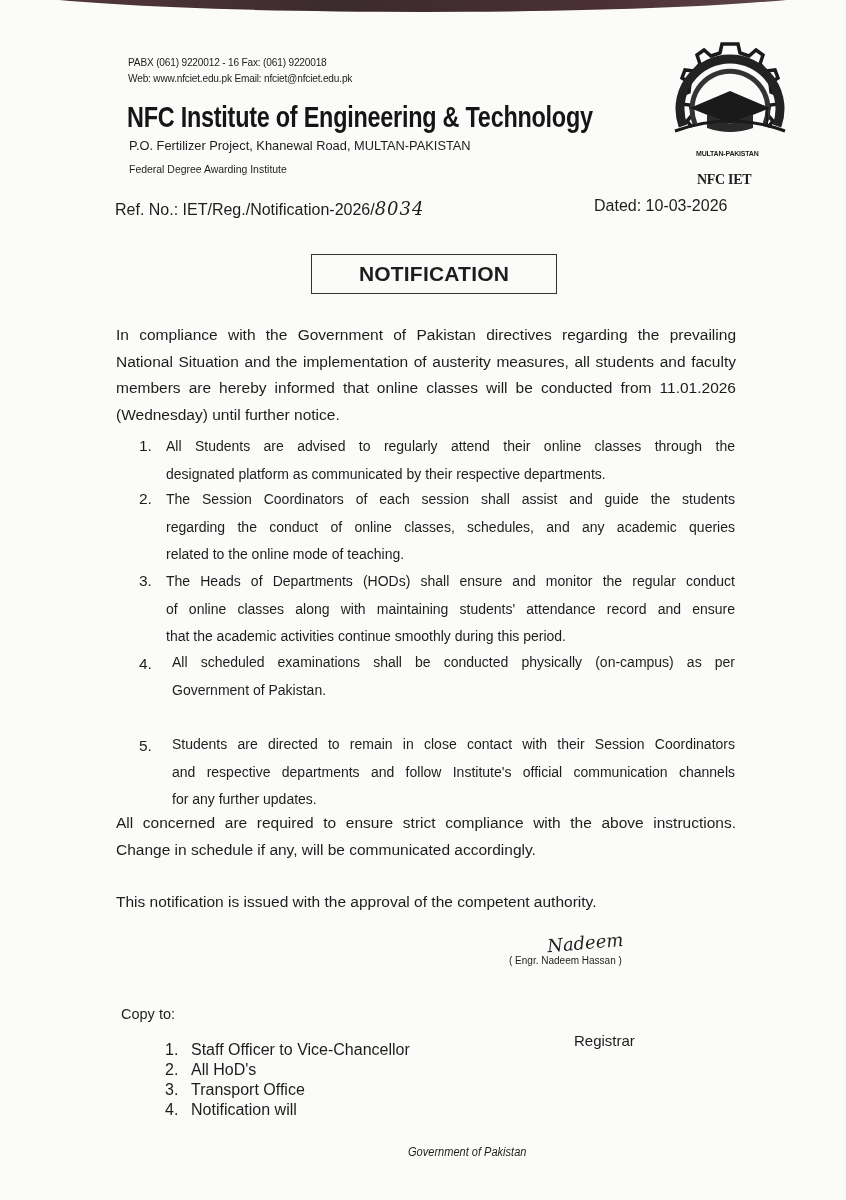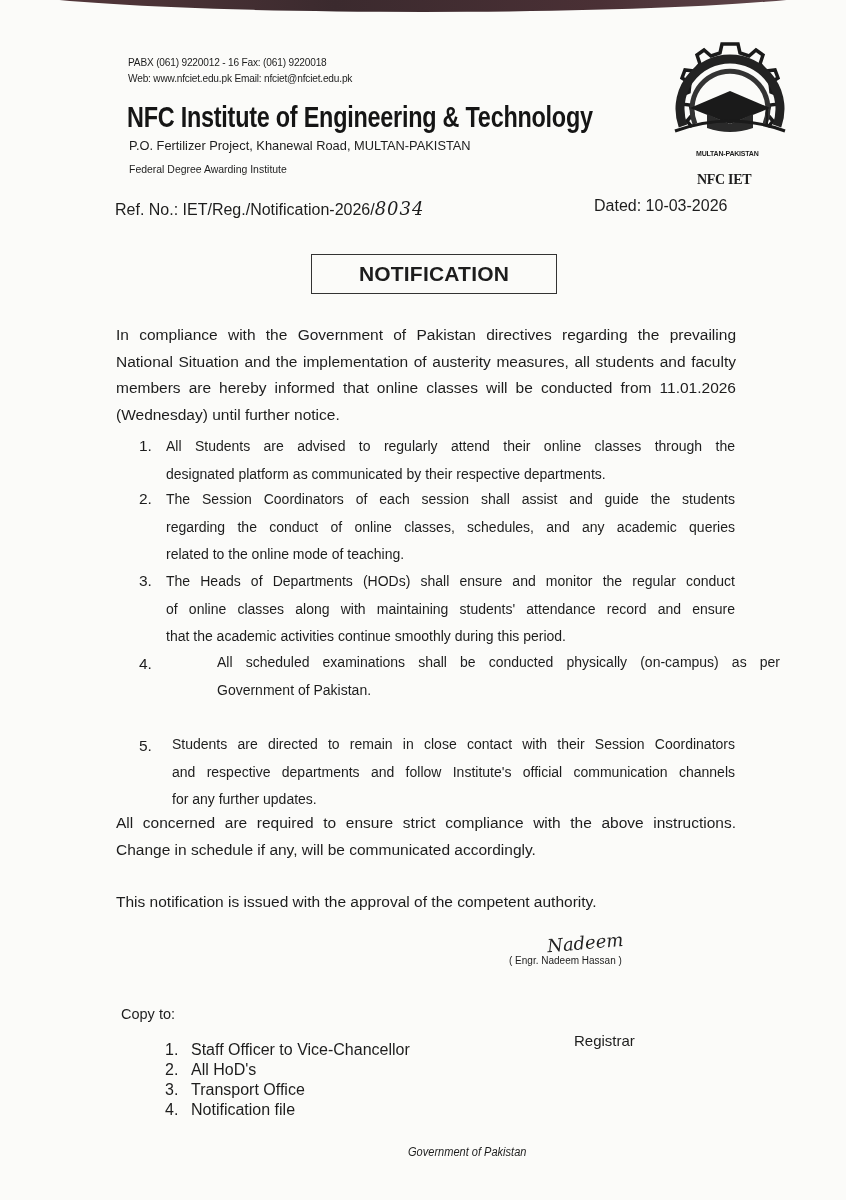--- a/index.html
+++ b/index.html
@@ -124,21 +124,21 @@
   <span class="list-num" style="top:4px;">3.</span>
   <div class="list-text">
     <span class="line">The Heads of Departments (HODs) shall ensure and monitor the regular conduct</span>
     <span class="line">of online classes along with maintaining students' attendance record and ensure</span>
     <span class="line last">that the academic activities continue smoothly during this period.</span>
   </div>
 </div>
 
 <div class="list-item" style="top:649px;">
   <span class="list-num" style="top:6px;">4.</span>
-  <div class="list-text" style="left:33px; width:563px;margin-left:45px;">
+  <div class="list-text" style="left:33px; width:563px;">
     <span class="line">All scheduled examinations shall be conducted physically (on-campus) as per</span>
     <span class="line last">Government of Pakistan.</span>
   </div>
 </div>
 
 <div class="list-item" style="top:731px;">
   <span class="list-num" style="top:6px;">5.</span>
   <div class="list-text" style="left:33px; width:563px;">
     <span class="line">Students are directed to remain in close contact with their Session Coordinators</span>
     <span class="line">and respective departments and follow Institute's official communication channels</span>
@@ -166,17 +166,17 @@
   <div class="copy-row">
     <span class="copy-num">2.</span>
     <span>All HoD's</span>
   </div>
   <div class="copy-row">
     <span class="copy-num">3.</span>
     <span>Transport Office</span>
   </div>
   <div class="copy-row">
     <span class="copy-num">4.</span>
-    <span>Notification file</span>
+    <span>Notification will</span>
   </div>
 </div>
 
 <div class="abs footer">Government of Pakistan</div>
 
 </body></html>

